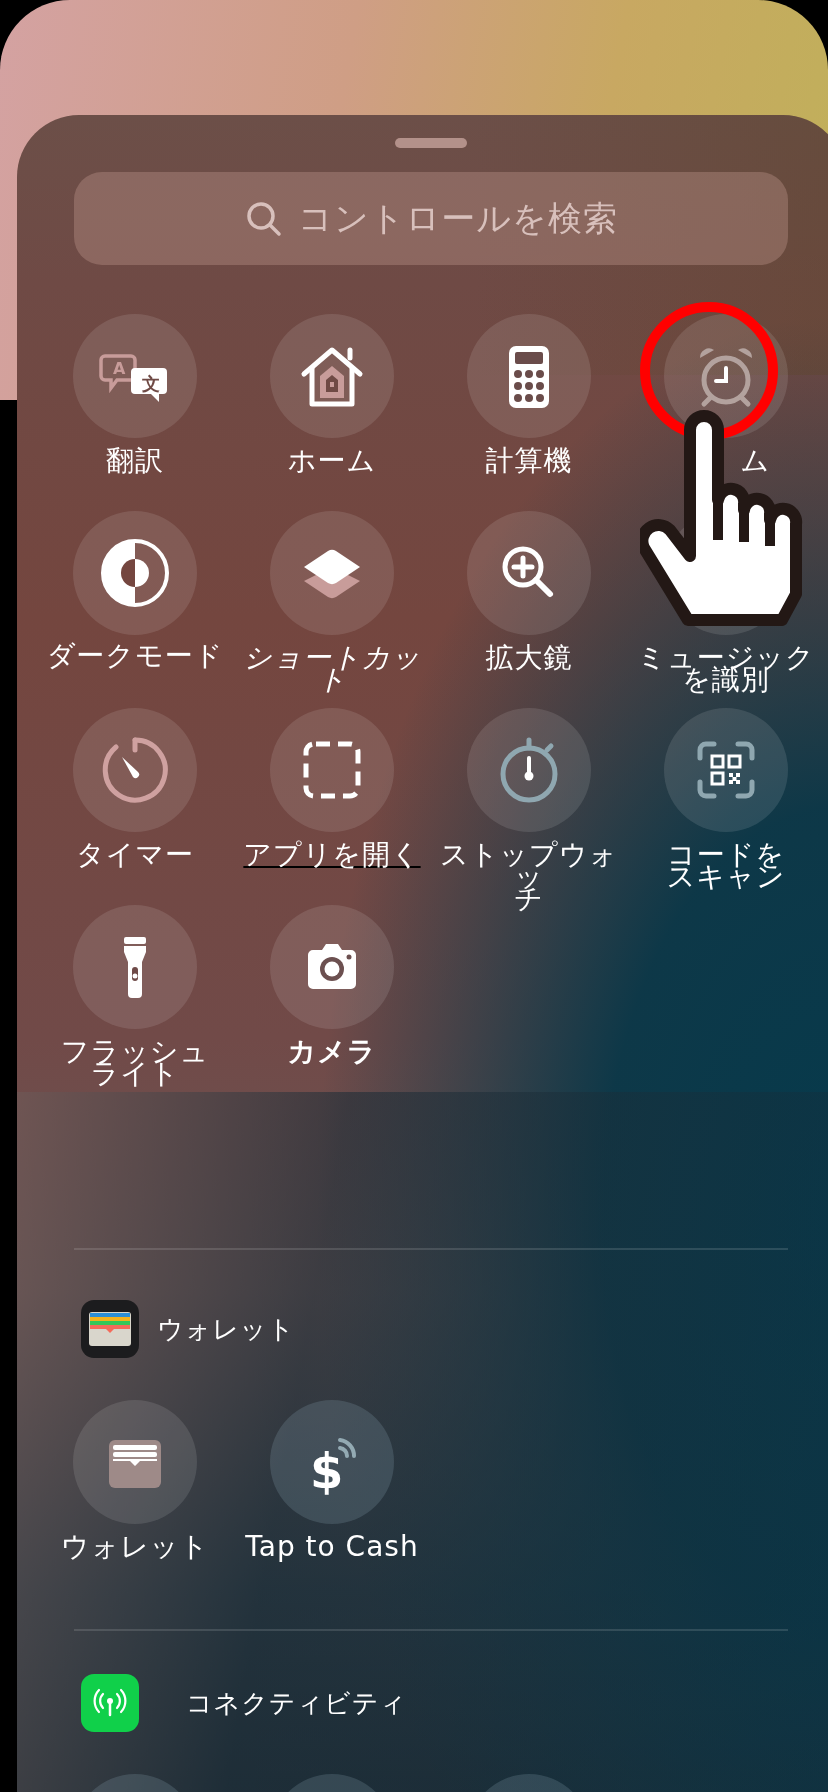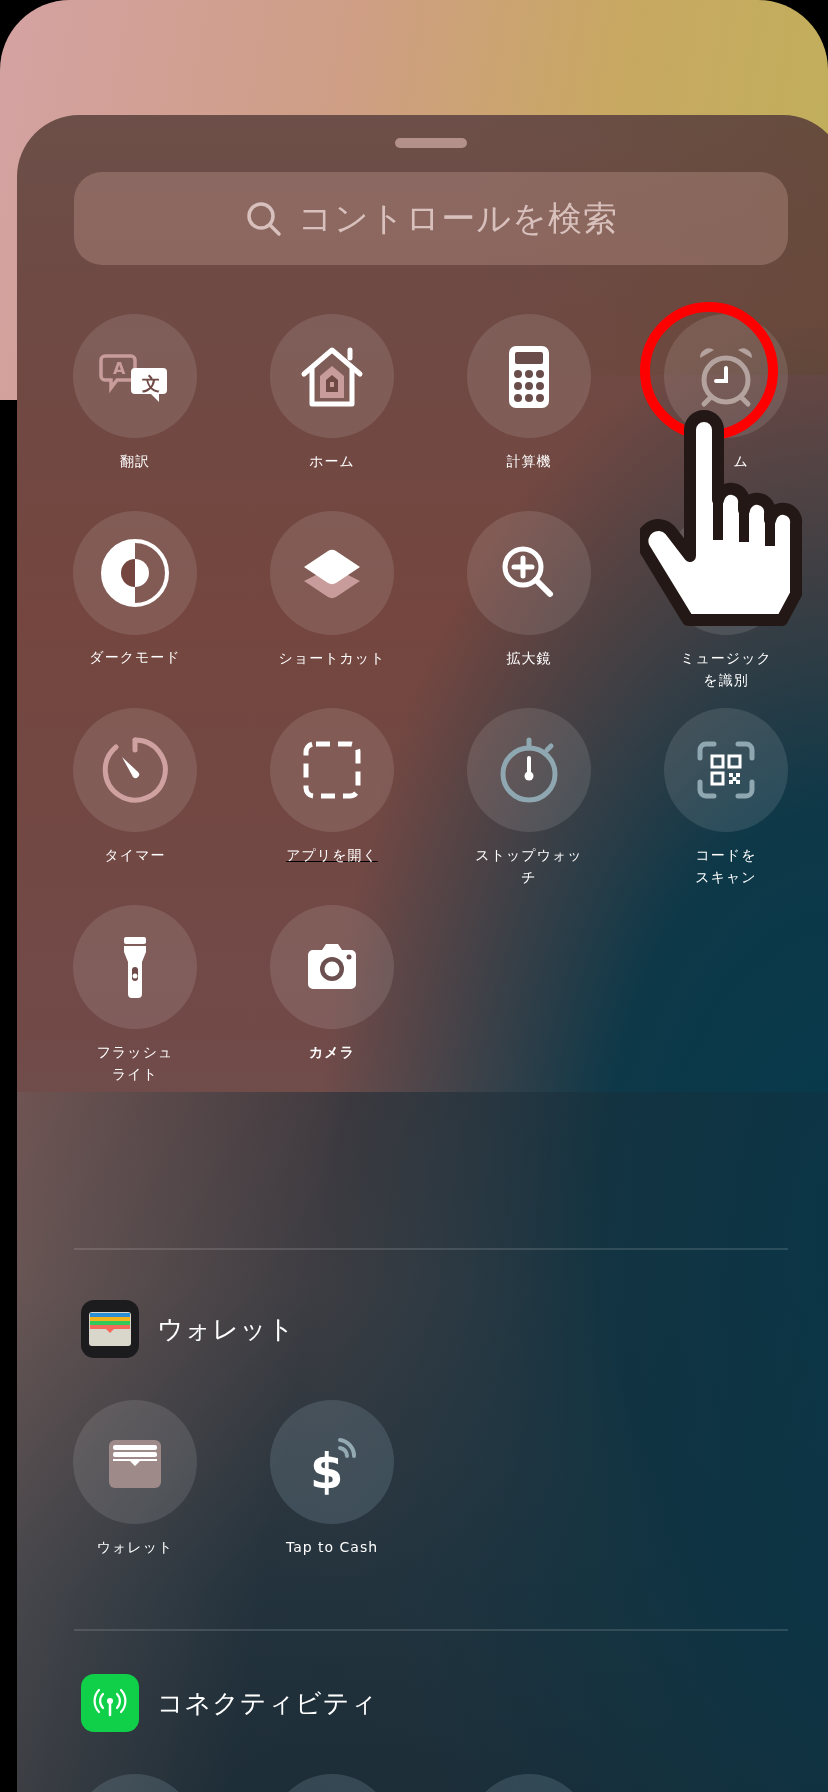--- a/index.html
+++ b/index.html
@@ -45,21 +45,21 @@
   .control {
     position:absolute; width:196px; text-align:center;
   }
   .circle {
     width:124px; height:124px; border-radius:50%;
     background:rgba(255,255,255,0.11);
     margin:0 auto; display:flex; align-items:center; justify-content:center;
   }
   .circle svg { width:80px; height:80px; }
   .label {
-    color:#ffffff; font-size:14px; line-height:22px; margin-top:12px;
+    color:#ffffff; font-size:28px; line-height:22px; margin-top:12px;
     letter-spacing:1px;
   }
   .divider {
     position:absolute; left:57px; width:714px; height:2px; background:rgba(255,255,255,0.13);
   }
   .section-head { position:absolute; left:64px; display:flex; align-items:center; }
   .app-icon { width:58px; height:58px; border-radius:13px; display:flex; align-items:center; justify-content:center; }
   .section-title { color:#fff; font-size:26px; margin-left:18px; letter-spacing:1px; }
   .highlight-ring {
     position:absolute; left:640px; top:302px; width:138px; height:138px;
@@ -146,21 +146,21 @@
       <div class="circle">
         <svg viewBox="0 0 80 80">
           <circle cx="40" cy="40" r="32" fill="none" stroke="#fff" stroke-width="4"></circle>
           <path d="M40 8 a32 32 0 0 0 0 64z" fill="#fff"></path>
           <circle cx="40" cy="40" r="14" fill="#74463f"></circle>
           <path d="M40 26 a14 14 0 0 1 0 28z" fill="#fff"></path>
         </svg>
       </div>
       <div class="label">ダークモード</div>
     </div>
-    <div class="control" style="left:217px;top:396px;">
+    <div class="control" style="left:217px;top:396px;font-style:italic;">
       <div class="circle">
         <svg viewBox="0 0 80 80">
           <path d="M12 48 L40 34 L68 48 L44 64 a8 8 0 0 1 -8 0z" fill="#c89c9a"></path>
           <path d="M12 34 L36 18 a8 8 0 0 1 8 0 L68 34 L44 50 a8 8 0 0 1 -8 0z" fill="#fff"></path>
         </svg>
       </div>
       <div class="label">ショートカット</div>
     </div>
     <div class="control" style="left:414px;top:396px;text-align:center;">
       <div class="circle">
@@ -303,21 +303,21 @@
           <text x="18" y="66" font-size="48" font-weight="bold" fill="#fff" font-family="DejaVu Sans, sans-serif">$</text>
           <path d="M48 18 a16 16 0 0 1 14 16" fill="none" stroke="#93aab3" stroke-width="4" stroke-linecap="round"></path>
           <path d="M48 26 a8 8 0 0 1 7 8" fill="none" stroke="#93aab3" stroke-width="4" stroke-linecap="round"></path>
         </svg>
       </div>
       <div class="label">Tap to Cash</div>
     </div>
 
     <div class="divider" style="top:1514px;"></div>
 
-    <div class="section-head" style="top:1559px;">
+    <div class="section-head" style="top:1559px;gap:29px;">
       <div class="app-icon" style="background:#10d04a;">
         <svg viewBox="0 0 58 58" width="58" height="58">
           <circle cx="29" cy="27" r="3" fill="#fff"></circle>
           <path d="M29 29 v12" stroke="#fff" stroke-width="2.5" stroke-linecap="round"></path>
           <path d="M22 20 a10 10 0 0 0 0 14 M36 20 a10 10 0 0 1 0 14" fill="none" stroke="#fff" stroke-width="2.2" stroke-linecap="round"></path>
           <path d="M18 16 a16 16 0 0 0 0 22 M40 16 a16 16 0 0 1 0 22" fill="none" stroke="#fff" stroke-width="2.2" stroke-linecap="round"></path>
         </svg>
       </div>
       <div class="section-title">コネクティビティ</div>
     </div>

